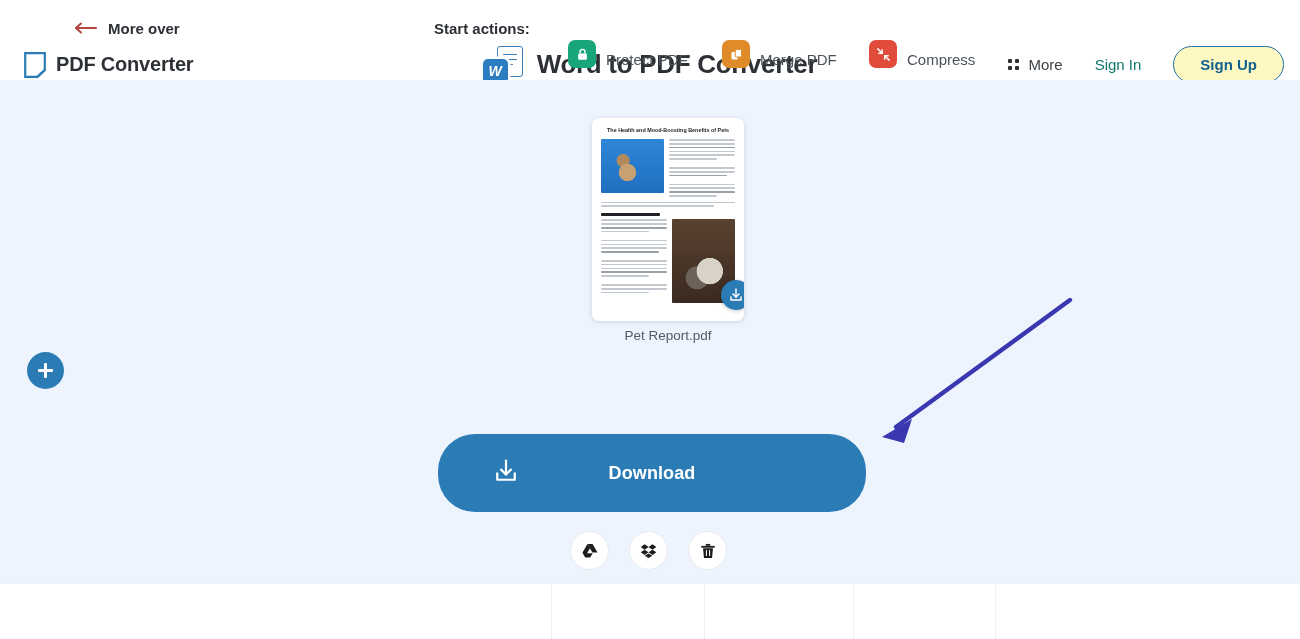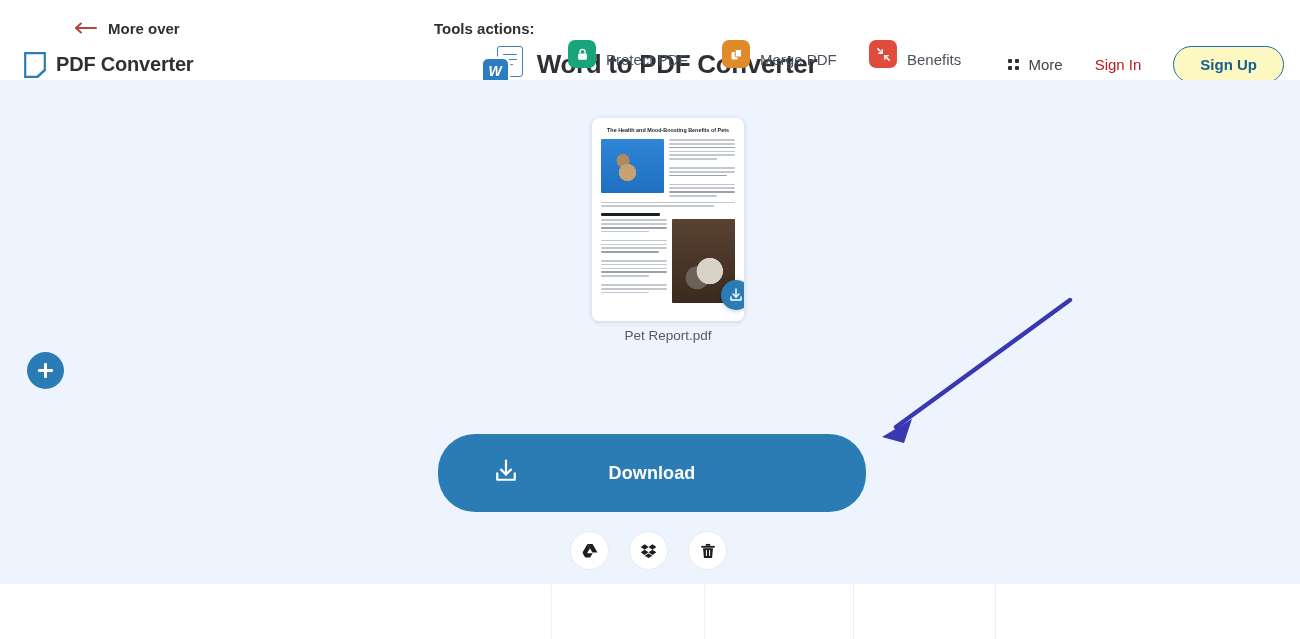--- a/index.html
+++ b/index.html
@@ -67,21 +67,21 @@
     display: flex; align-items: center; gap: 9px;
     font-size: 15px; color: #3c4349;
     padding: 8px 14px; cursor: pointer;
   }
   .dots-grid {
     display: grid; grid-template-columns: 4px 4px; grid-template-rows: 4px 4px;
     gap: 3px;
   }
   .dots-grid span { width: 4px; height: 4px; background: #2d3136; border-radius: 1px; display:block; }
   .signin-btn {
-    font-size: 15px; color: #b91c1c; padding: 8px 18px; cursor: pointer;
+    font-size: 15px; color: #0f766e; padding: 8px 18px; cursor: pointer;
   }
   .signup-btn {
     margin-left: 14px;
     border: 1.6px solid #1f6ca8; border-radius: 22px;
     color: #14608f; font-size: 15px; font-weight: bold;
     padding: 9px 26px; background: #fef9c3; cursor: pointer;
   }
 
   
   .body-area {
@@ -376,21 +376,21 @@
   <div class="footer"></div>
 
   <div class="start-over">
     <svg width="24" height="12" viewBox="0 0 24 12">
       <path d="M23 6 H3" stroke="#b7443f" stroke-width="2" stroke-linecap="round"></path>
       <path d="M8 1.5 L3 6 L8 10.5" stroke="#b7443f" stroke-width="2" stroke-linecap="round" stroke-linejoin="round" fill="none"></path>
     </svg>
     <span class="start-over-label">More over</span>
   </div>
 
-  <div class="more-actions-label">Tools actions:</div>
+  <div class="more-actions-label">Start actions:</div>
 
   <div class="vdiv" style="left:551px"></div>
   <div class="vdiv" style="left:704px"></div>
   <div class="vdiv" style="left:853px"></div>
   <div class="vdiv" style="left:995px"></div>
 
   <div class="action-item" style="left:568px">
     <span class="action-ic" style="background:#17a579">
       <svg width="15" height="15" viewBox="0 0 24 24" fill="none" stroke="#ffffff" stroke-width="2.2">
         <rect x="5" y="10.5" width="14" height="10" rx="2" fill="#ffffff" stroke="none"></rect>
@@ -413,16 +413,16 @@
 
   <div class="action-item" style="left:869px">
     <span class="action-ic" style="background:#e14b3c">
       <svg width="15" height="15" viewBox="0 0 24 24" fill="none" stroke="#ffffff" stroke-width="2.3" stroke-linecap="round" stroke-linejoin="round">
         <path d="M3 3 L10 10"></path>
           <path d="M10 4.5 V10 H4.5"></path>
         <path d="M21 21 L14 14"></path>
           <path d="M14 19.5 V14 H19.5"></path>
       </svg>
     </span>
-    <span class="action-label">Benefits</span>
+    <span class="action-label">Compress</span>
   </div>
 
 </div>
 
 </body></html>

